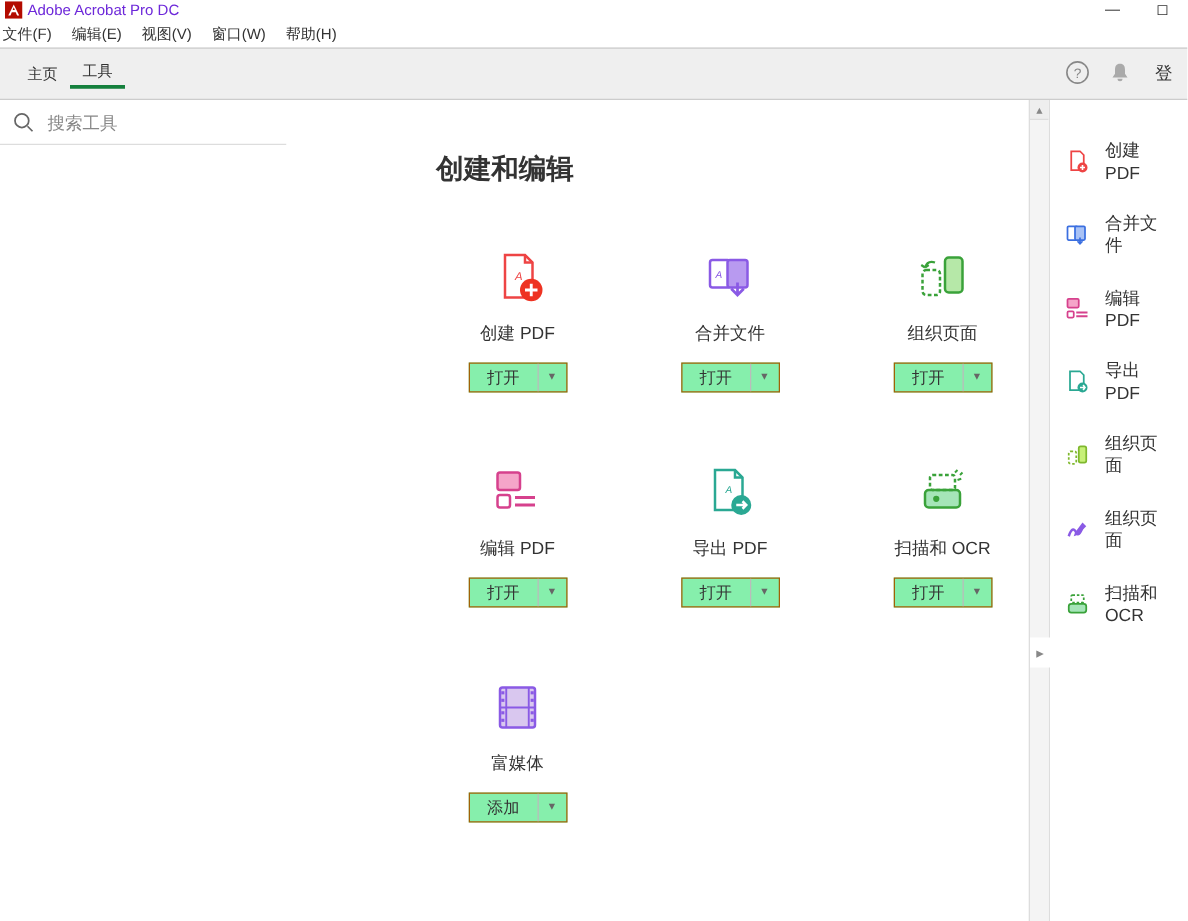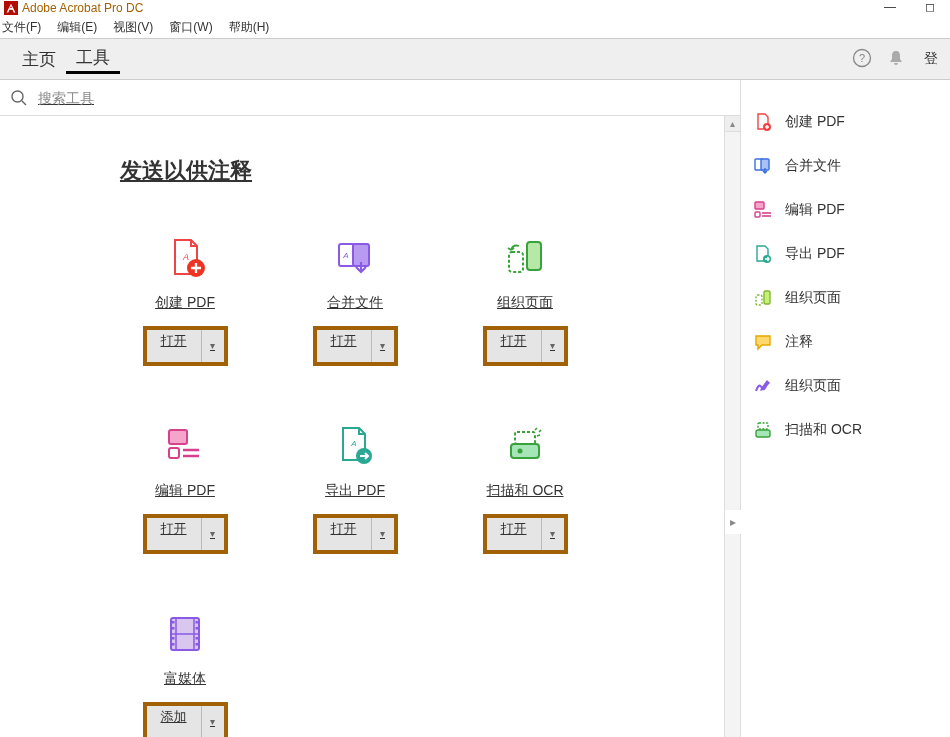--- a/index.html
+++ b/index.html
@@ -17,21 +17,21 @@
   
   .title-bar {
     display: flex;
     align-items: center;
     height: 16px;
     padding: 0 4px;
     background: #fff;
     position: relative;
   }
   .title-bar .app-icon { width: 14px; height: 14px; margin-right: 4px; }
-  .title-bar .title-text { font-size: 12px; color: #a16207; }
+  .title-bar .title-text { font-size: 12px; color: #6d28d9; }
   .window-controls {
     position: absolute; right: 0; top: 0; height: 16px; display: flex;
   }
   .window-controls span { width: 40px; text-align: center; font-size: 12px; color: #333;}
 
   
   .menu-bar {
     display: flex;
     align-items: center;
     height: 22px;
@@ -47,26 +47,26 @@
     align-items: center;
     height: 42px;
     background: #efefef;
     border-top: 1px solid #ccc;
     border-bottom: 1px solid #ccc;
     position: relative;
     padding-left: 12px;
   }
   .top-nav .tab {
     padding: 2px 10px;
-    font-size: 17px;
+    font-size: 12px;
     color: #333;
     cursor: pointer;
   }
   .top-nav .tab.active {
-    border-bottom: 3px solid #000000;
+    border-bottom: 3px solid #15803d;
     font-weight: 500;
   }
   .top-nav .right-icons {
     position: absolute;
     right: 0;
     display: flex;
     align-items: center;
     gap: 14px;
     padding-right: 12px;
   }
@@ -74,22 +74,21 @@
   .login-char { font-size: 14px; color: #333; margin-left:4px;}
 
   
   .body-row { display: flex; height: calc(737px - 16px - 22px - 42px); }
 
   
   .center-col {
     flex: 1;
     position: relative;
     display: flex;
-    flex-direction: column;
-    text-decoration: underline;
+    flex-direction: row;
   }
   .search-bar {
     display: flex;
     align-items: center;
     height: 36px;
     padding: 0 10px;
     border-bottom: 1px solid #ddd;
     background: #fff;
     gap: 10px;
   }
@@ -121,25 +120,25 @@
     display: flex;
     flex-direction: column;
     align-items: center;
     width: 170px;
   }
   .tool-icon { width: 50px; height: 44px; margin-bottom: 14px; }
   .tool-name { font-size: 14px; color: #333; margin-bottom: 14px; }
 
   .split-btn {
     display: inline-flex;
-    border: 4px solid #a16207;
-    height: 40px;
+    border: 1px solid #a16207;
+    height: 24px;
     line-height: 22px;
     font-size: 13px;
-    background: #e5e5e5;
+    background: #86efac;
     cursor: pointer;
   }
   .split-btn .main { padding: 0 14px; border-right: 1px solid #bbb; }
   .split-btn .arrow { width: 22px; display:flex; align-items:center; justify-content:center; color:#666; font-size:10px;}
 
   
   .center-scroll .scroll-track {
     position: absolute; right: 0; top:0; bottom:0; width: 16px;
     border-left: 1px solid #ddd;
     background: #f4f4f4;
@@ -234,21 +233,21 @@
           <line x1="12" y1="12" x2="16" y2="16" stroke="#666" stroke-width="1.4"></line>
         </svg>
       <input type="text" placeholder="搜索工具" style="">
     </div>
 
     <div class="center-scroll">
       <div class="scroll-track">
         <div class="scroll-up">▴</div>
       </div>
 
-      <h2 class="section-title">发送以供注释</h2>
+      <h2 class="section-title">创建和编辑</h2>
 
       <div class="tool-grid">
 
         <div class="tool-card">
           <svg class="tool-icon" viewBox="0 0 48 44">
             <path d="M14 4 H30 L36 10 V38 H14 Z" fill="none" stroke="#e44" stroke-width="2"></path>
               <path d="M30 4 V10 H36" fill="none" stroke="#e44" stroke-width="2"></path>
             <text x="25" y="24" text-anchor="middle" font-size="9" font-style="italic" fill="#e44">A</text>
             <circle cx="35" cy="32" r="9" fill="#e32"></circle>
               <path d="M35 27 V37 M30 32 H40" stroke="#fff" stroke-width="2.3"></path>
@@ -396,26 +395,20 @@
       </li>
       <li class="right-item">
         <svg class="ri-icon" viewBox="0 0 20 20">
             <rect x="11" y="3" width="6" height="13" rx="1.5" fill="#c7f078" stroke="#7fb82e" stroke-width="1.4"></rect>
             <rect x="3" y="7" width="6" height="10" rx="1.5" fill="none" stroke="#7fb82e" stroke-width="1.4" stroke-dasharray="2 1.5"></rect>
           </svg>
         <span>组织页面</span>
       </li>
       <li class="right-item">
         <svg class="ri-icon" viewBox="0 0 20 20">
-            <path d="M3 4 H17 V13 H9 L5 17 V13 H3 Z" fill="#ffd96b" stroke="#e5a800" stroke-width="1.4"></path>
-          </svg>
-        <span>注释</span>
-      </li>
-      <li class="right-item">
-        <svg class="ri-icon" viewBox="0 0 20 20">
             <path d="M3 15 Q 6 6 9 12 Q 11 16 14 8" fill="none" stroke="#8a5ae5" stroke-width="2"></path>
             <path d="M14 4 L17 7 L10 14 L7 15 L8 12 Z" fill="#8a5ae5"></path>
           </svg>
         <span>组织页面</span>
       </li>
       <li class="right-item">
         <svg class="ri-icon" viewBox="0 0 20 20">
             <rect x="3" y="10" width="14" height="7" rx="2" fill="#a5e5b8" stroke="#3aa23a" stroke-width="1.4"></rect>
             <rect x="5" y="3" width="10" height="6" rx="1" fill="none" stroke="#3aa23a" stroke-width="1.4" stroke-dasharray="2 1.5"></rect>
           </svg>

